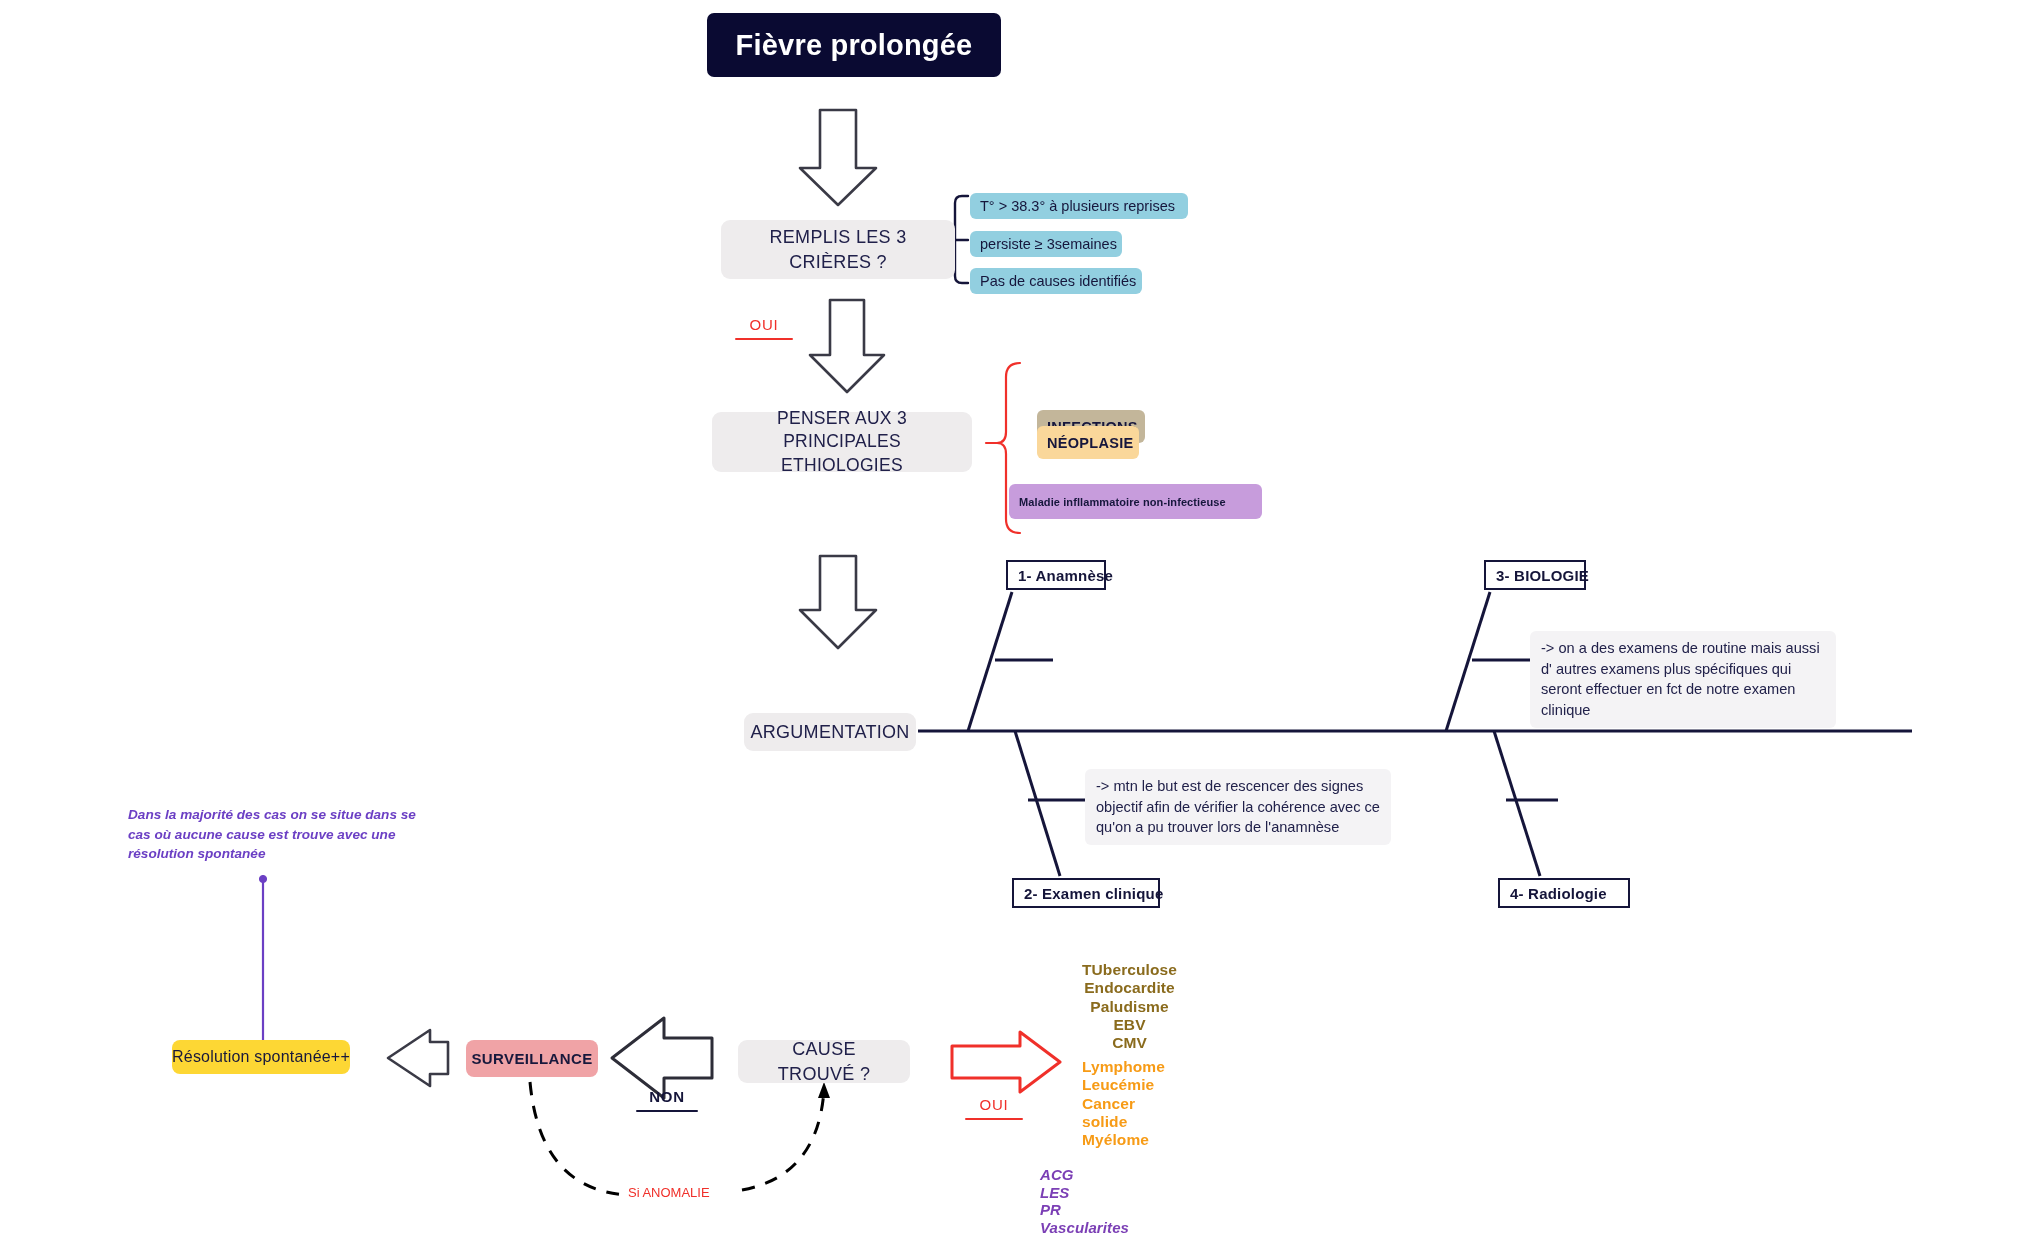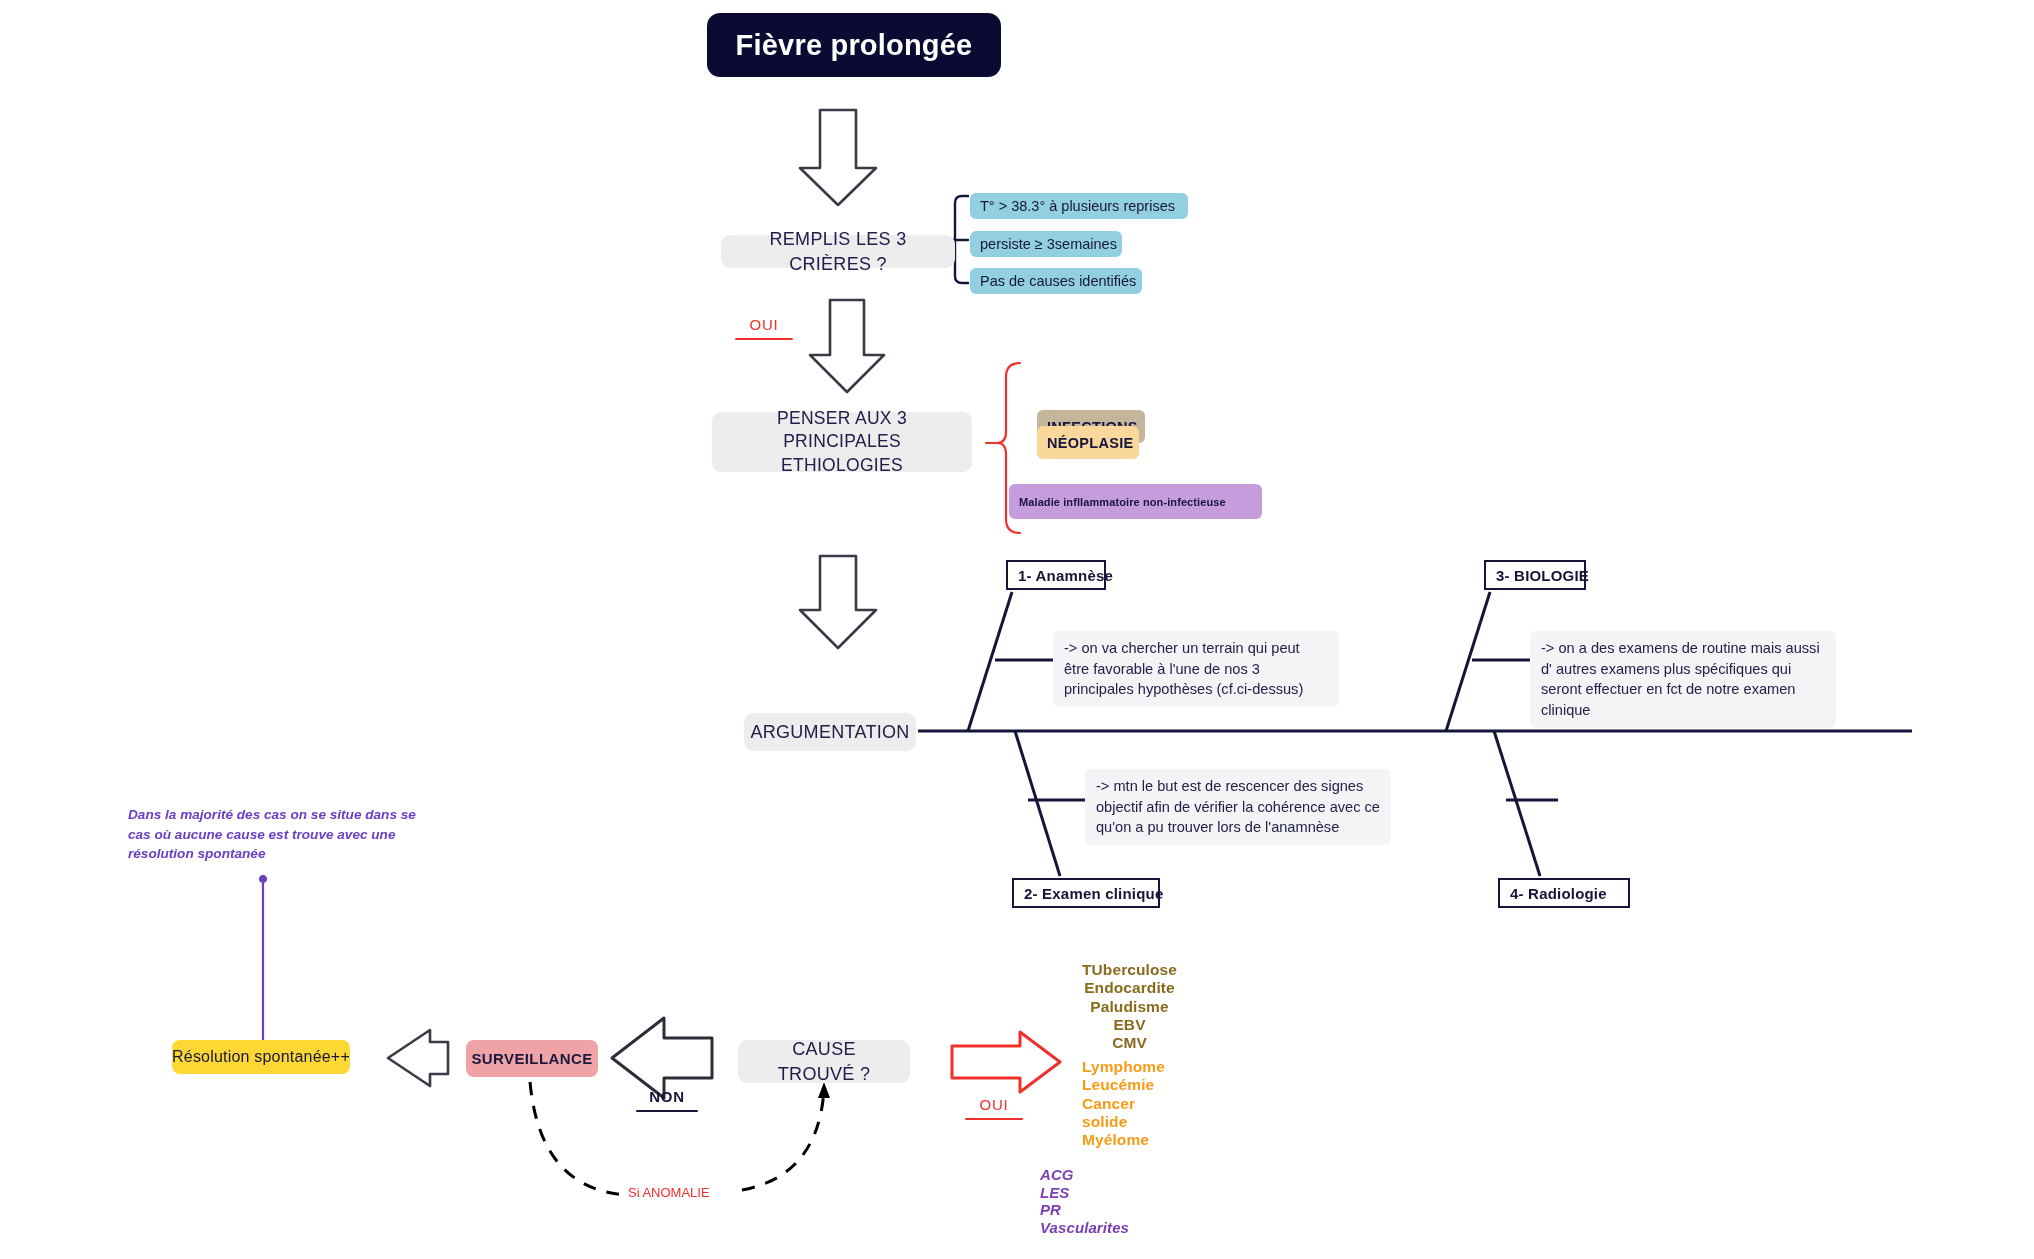--- a/index.html
+++ b/index.html
@@ -9,33 +9,33 @@
     width:2034px;height:1259px;position:relative;overflow:hidden;
     color:#15153a;
   }
   #canvas{position:absolute;inset:0;width:2034px;height:1259px;}
   .abs{position:absolute;box-sizing:border-box;}
   svg.overlay{position:absolute;left:0;top:0;width:2034px;height:1259px;pointer-events:none;}
 
   
   .title-card{
     left:707px;top:13px;width:294px;height:64px;
-    background:#0a0a32;color:#ffffff;border-radius:13px;
+    background:#0a0a32;color:#ffffff;border-radius:7px;
     display:flex;align-items:center;justify-content:center;
     font-size:29px;font-weight:700;letter-spacing:.2px;
   }
 
   
   .greybox{
     background:#eeeced;border-radius:9px;
     display:flex;align-items:center;justify-content:center;
     text-align:center;color:#20204a;font-size:18px;letter-spacing:.3px;
     padding:0 14px;line-height:1.35;
   }
-  .b-remplis{left:721px;top:220px;width:234px;height:33px;margin-top:15px;}
+  .b-remplis{left:721px;top:220px;width:234px;height:59px;}
   .b-penser{left:712px;top:412px;width:260px;height:60px;font-size:17.5px;}
   .b-argument{left:744px;top:713px;width:172px;height:38px;font-size:18px;}
   .b-cause{left:738px;top:1040px;width:172px;height:43px;font-size:18px;}
 
   
   .tag{
     border-radius:6px;display:flex;align-items:center;
     padding:0 10px;font-size:14.5px;color:#16163c;white-space:nowrap;
   }
   .tag-blue{background:#92cfe0;}
@@ -195,21 +195,20 @@
 
   <div class="abs tag t-infections">INFECTIONS</div>
   <div class="abs tag t-neoplasie">NÉOPLASIE</div>
   <div class="abs tag t-maladie">Maladie infllammatoire non-infectieuse</div>
 
   <div class="abs bone-head h-anam">1- Anamnèse</div>
   <div class="abs bone-head h-bio">3- BIOLOGIE</div>
   <div class="abs bone-head h-exam">2- Examen clinique</div>
   <div class="abs bone-head h-radio">4- Radiologie</div>
 
-  <div class="abs note n-anam">-&gt; on va chercher un terrain qui peut être favorable à l'une de nos 3 principales hypothèses (cf.ci-dessus)</div>
   <div class="abs note n-bio">-&gt; on a des examens de routine mais aussi d' autres examens plus spécifiques qui seront effectuer en fct de notre examen clinique</div>
   <div class="abs note n-exam">-&gt; mtn le but est de rescencer des signes objectif afin de vérifier la cohérence avec ce qu'on a pu trouver lors de l'anamnèse</div>
 
   <div class="abs flowbox f-resolution">Résolution spontanée++</div>
   <div class="abs flowbox f-surveillance">SURVEILLANCE</div>
 
   <div class="abs oui-top">
     <div class="lbl lbl-red">OUI</div>
     <div class="rule rule-red"></div>
   </div>

